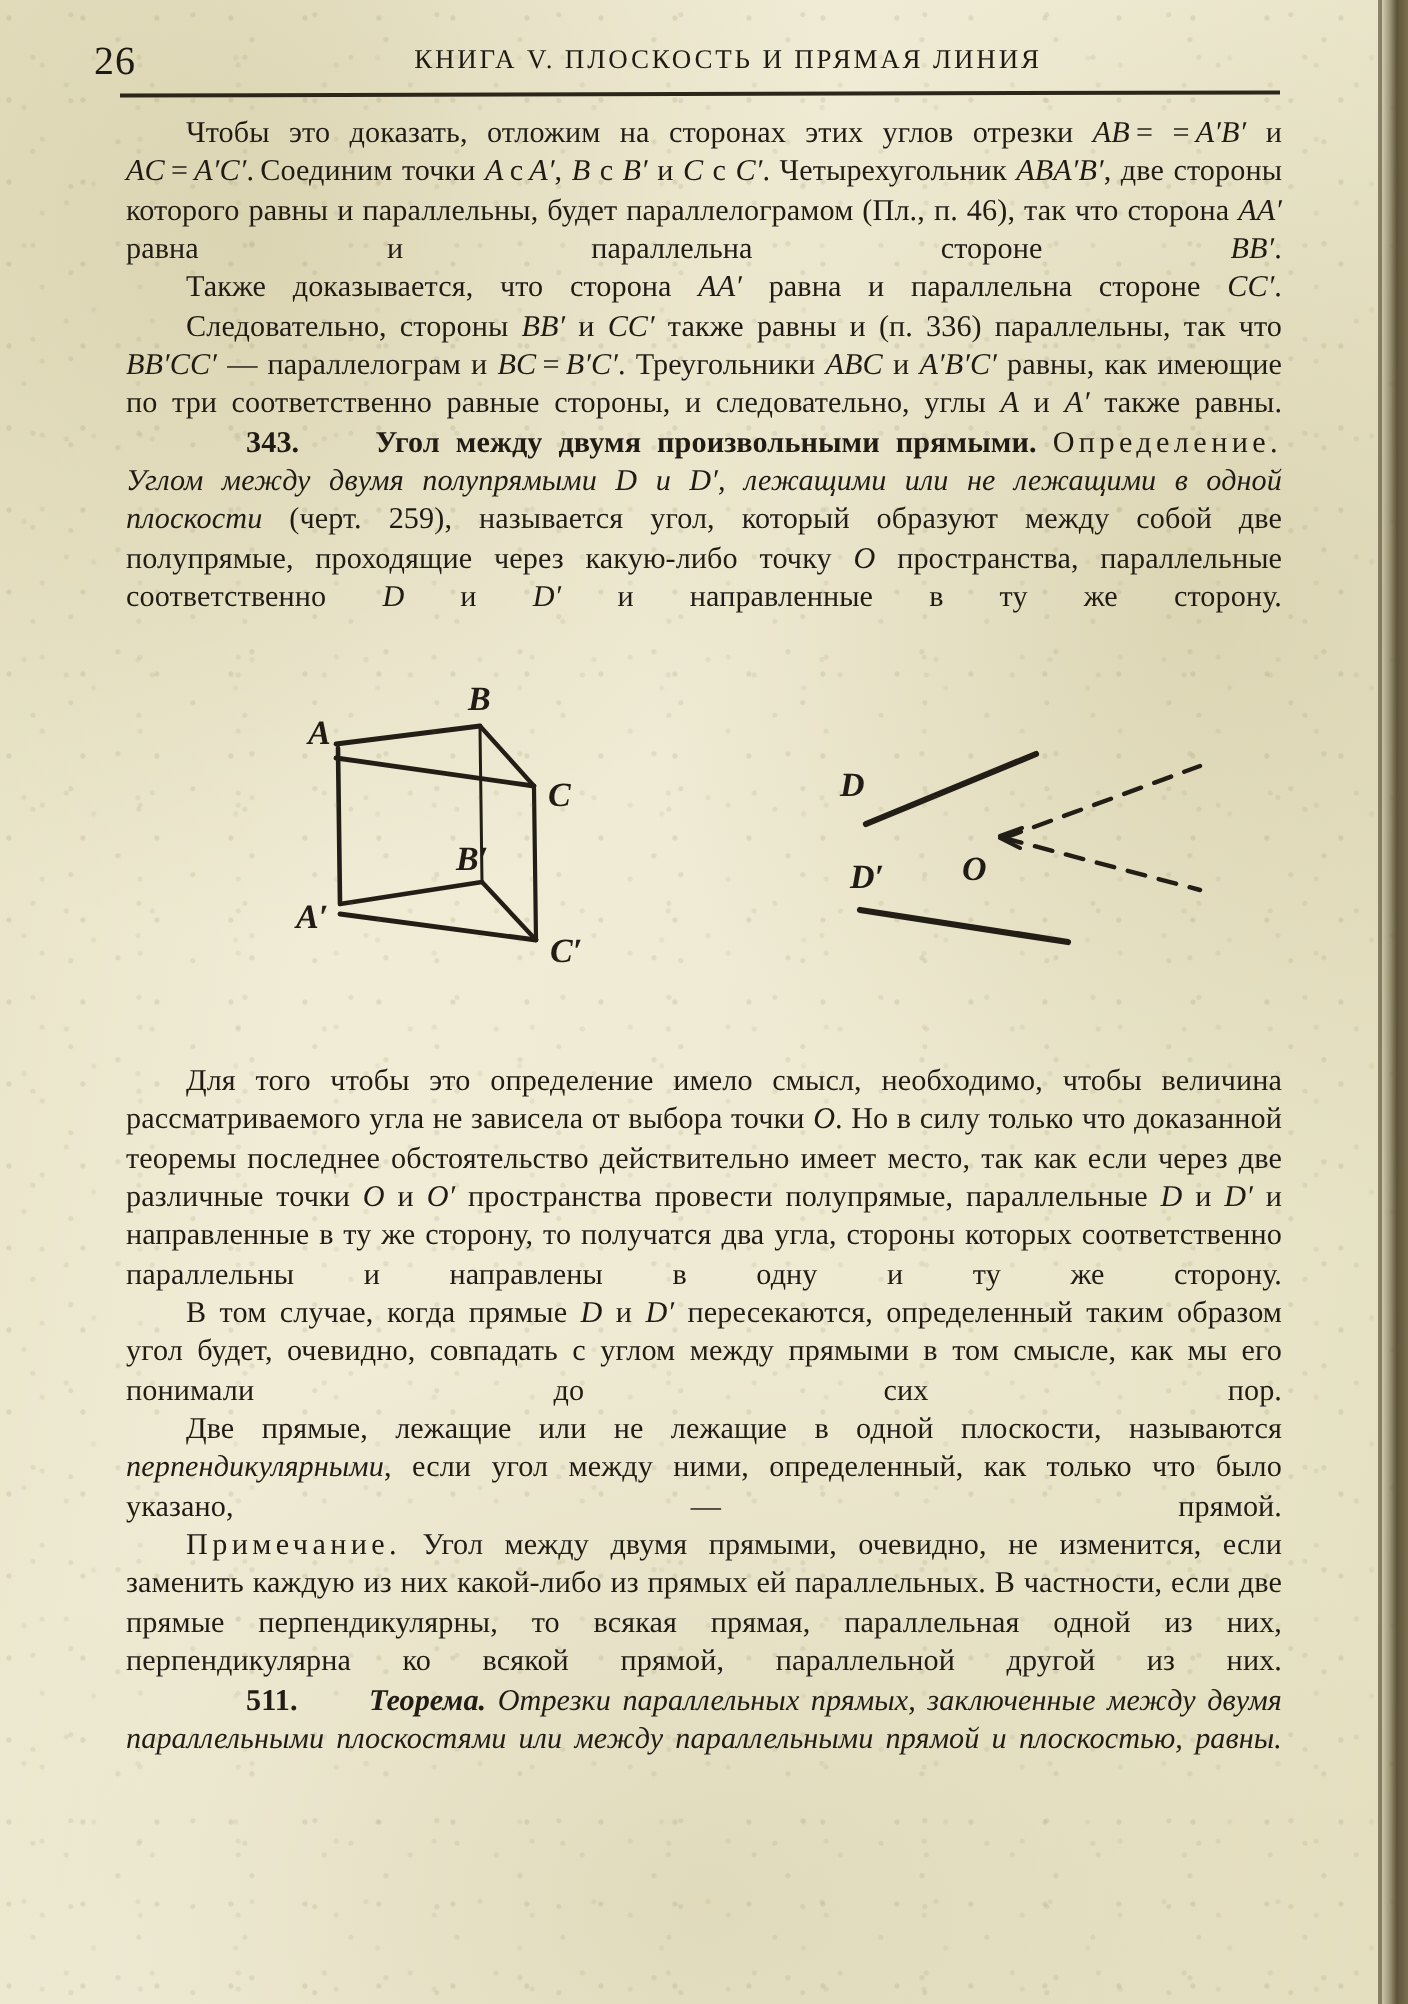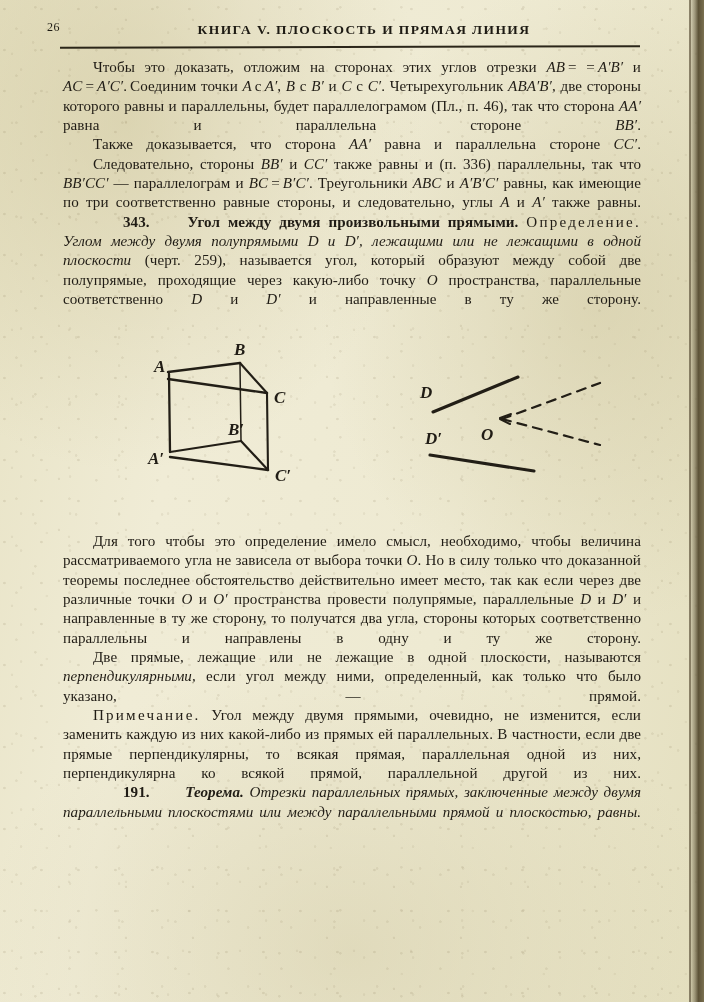--- a/index.html
+++ b/index.html
@@ -52,31 +52,31 @@
 
   
   #head {
     position: absolute;
     left: 0; right: 0; top: 20px;
     height: 26px;
   }
   #folio {
     position: absolute;
     left: 47px; top: 0;
-    font-size: 12px;
+    font-size: 20px;
     letter-spacing: .5px;
     color: #1d1a13;
   }
   #runtitle {
     position: absolute;
     left: 0; right: 0; top: 2px;
     text-align: center;
     font-size: 13.5px;
     letter-spacing: 1.4px;
-    font-weight: 700;
+    font-weight: 400;
     color: #1d1a13;
     padding-left: 24px;
   }
   #headrule {
     position: absolute;
     left: 60px; top: 46px;
     width: 580px; height: 2px;
     background: #2b2619;
     transform: rotate(-0.16deg);
   }
@@ -220,38 +220,43 @@
     <p class="p ind justall">
       Для того чтобы это определение имело смысл, необходимо, чтобы
       величина рассматриваемого угла не зависела от выбора точки <i class="m">O</i>. Но
       в силу только что доказанной теоремы последнее обстоятельство действительно
       имеет место, так как если через две различные точки <i class="m">O</i> и <i class="m">O′</i> пространства
       провести полупрямые, параллельные <i class="m">D</i> и <i class="m">D′</i> и направленные
       в ту же сторону, то получатся два угла, стороны которых соответственно
       параллельны и направлены в одну и ту же сторону.
     </p>
 
+    <p class="p ind justall">
+      В том случае, когда прямые <i class="m">D</i> и <i class="m">D′</i> пересекаются, определенный таким
+      образом угол будет, очевидно, совпадать с углом между прямыми в том
+      смысле, как мы его понимали до сих пор.
+    </p>
 
     <p class="p ind justall">
       Две прямые, лежащие или не лежащие в одной плоскости, называются
       <i class="it">перпендикулярными</i>, если угол между ними, определенный, как
       только что было указано, — прямой.
     </p>
 
     <p class="p ind justall">
       <span class="sp">Примечание.</span>
       Угол между двумя прямыми, очевидно, не изменится,
       если заменить каждую из них какой-либо из прямых ей параллельных.
       В частности, если две прямые перпендикулярны, то всякая прямая, параллельная
       одной из них, перпендикулярна ко всякой прямой, параллельной
       другой из них.
     </p>
 
     <p class="p ind justall">
-      <span class="bd">191.</span>
+      <span class="bd">511.</span>
       <span class="bd it">Теорема.</span>
       <i class="it">Отрезки параллельных прямых, заключенные между двумя параллельными плоскостями или между параллельными прямой и плоскостью, равны.</i>
     </p>
   </div>
 
   <div id="grain"></div>
   <div id="scanedge-right-line"></div>
   <div id="scanedge-right"></div>
 </div>
 

